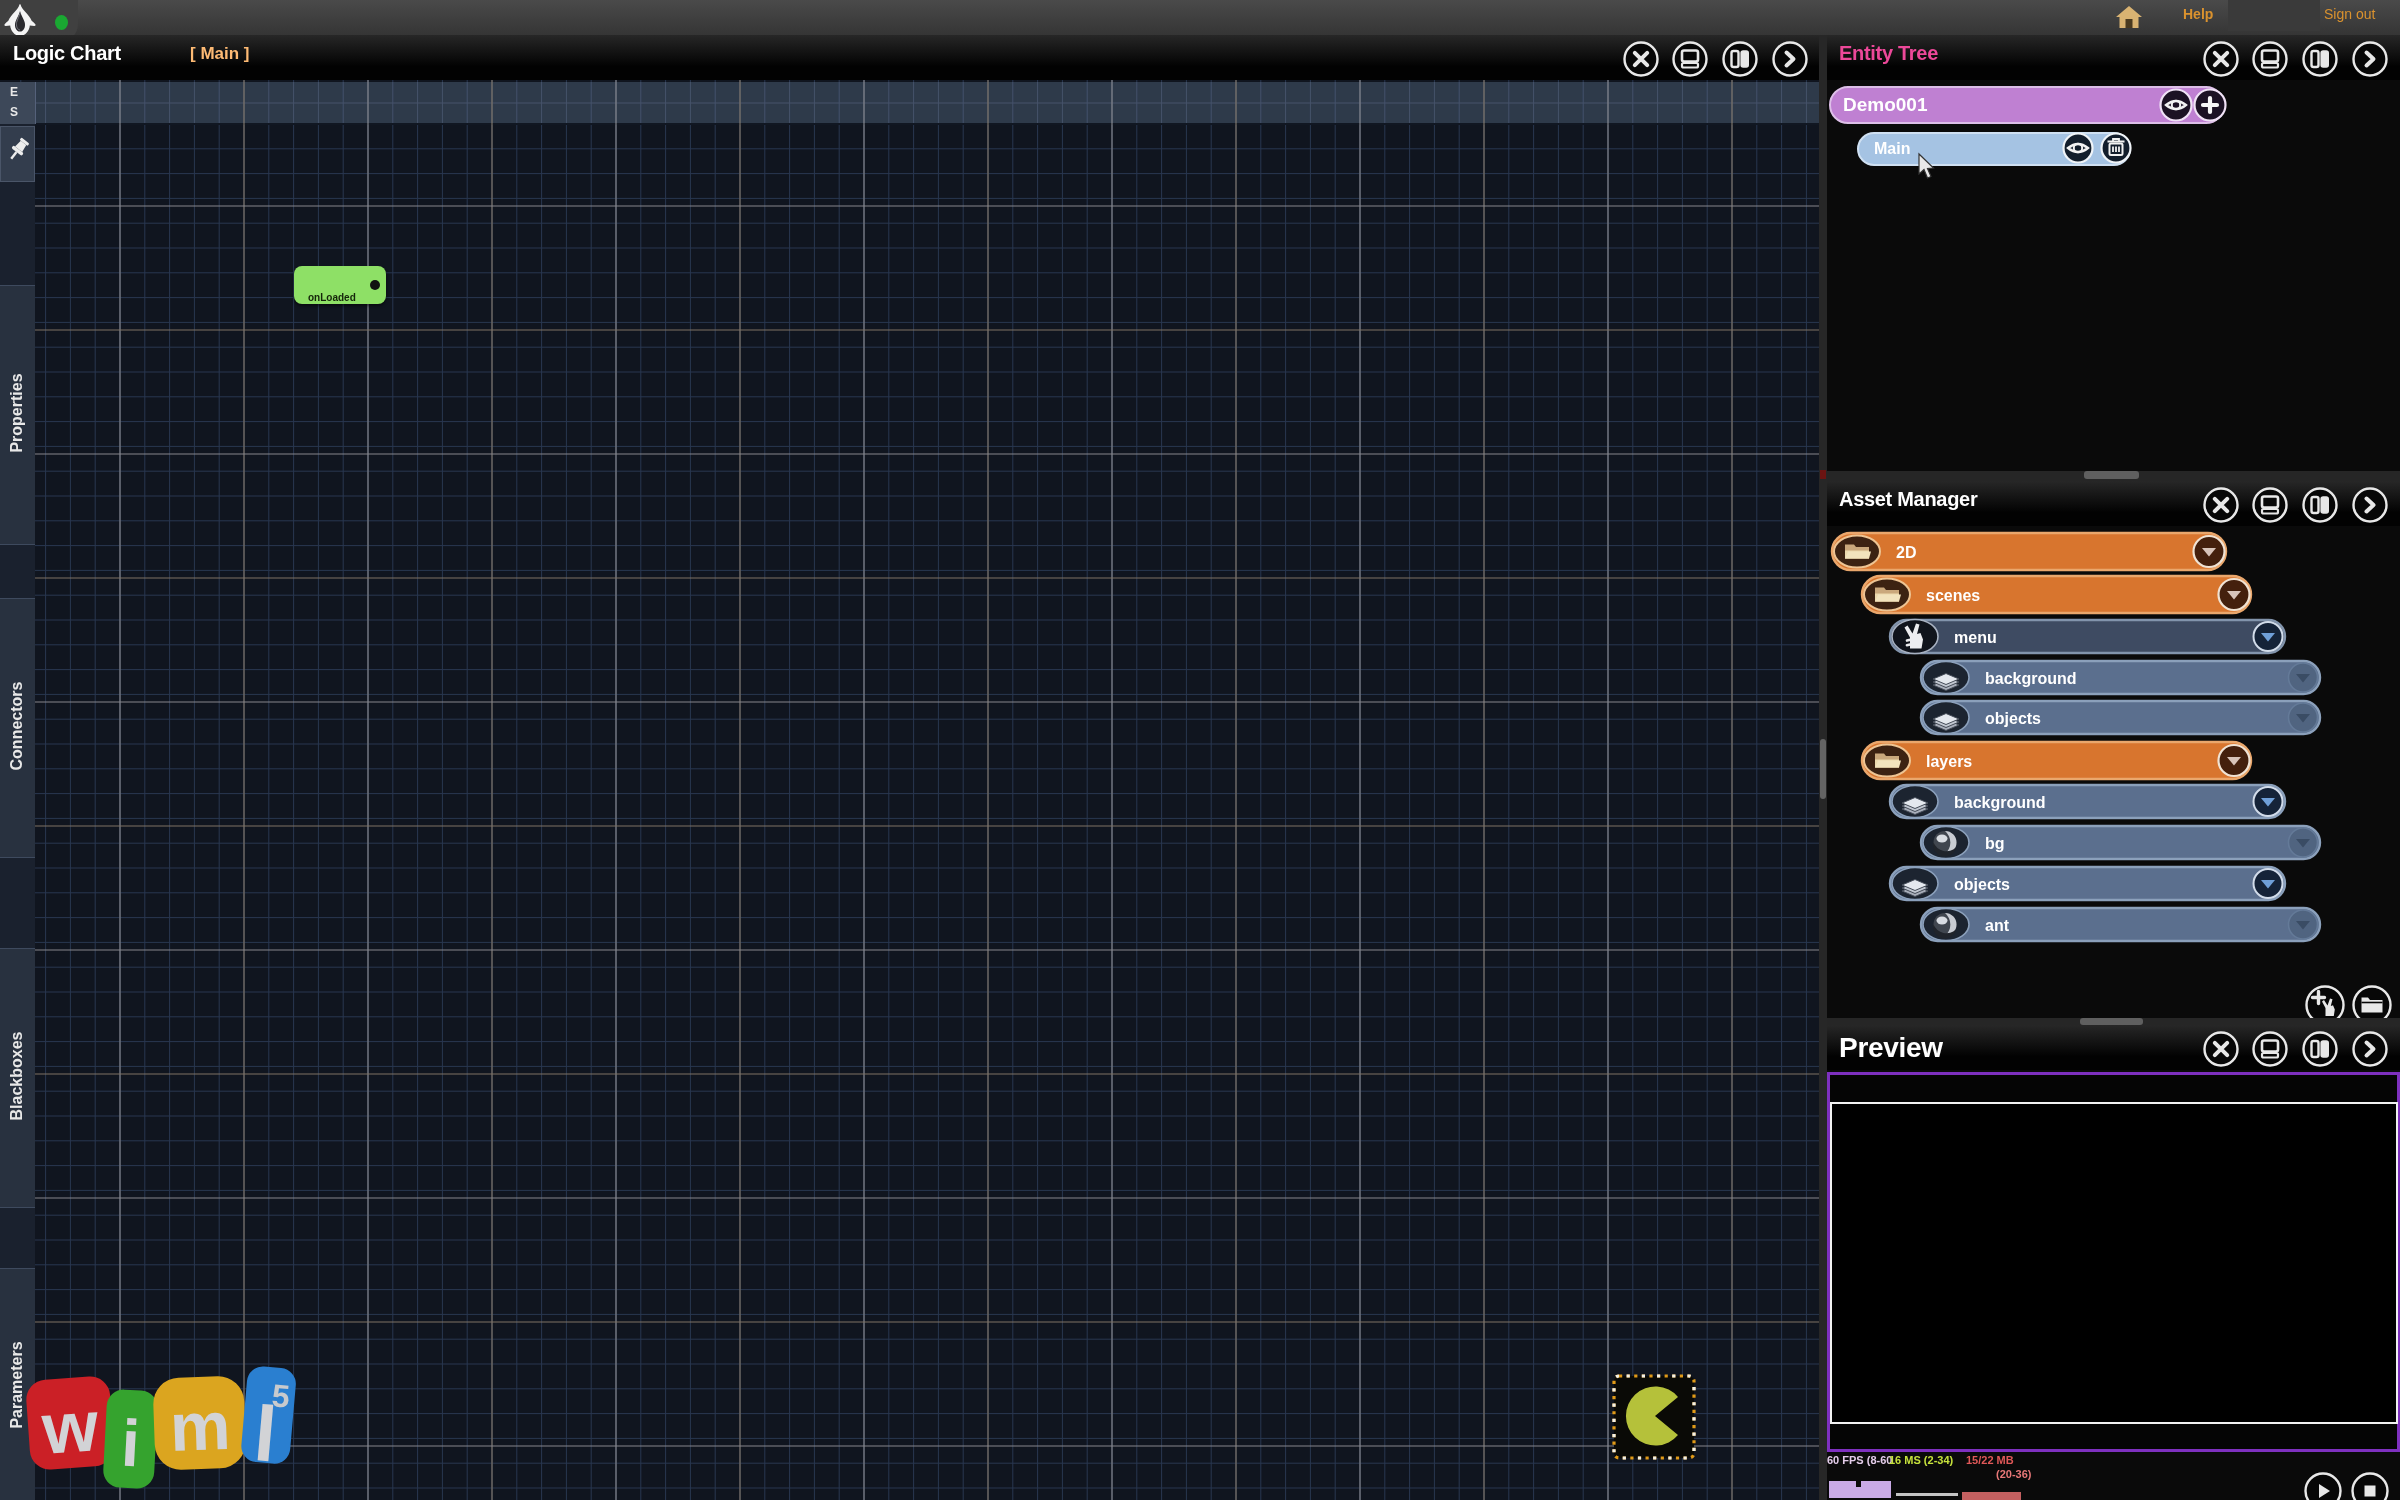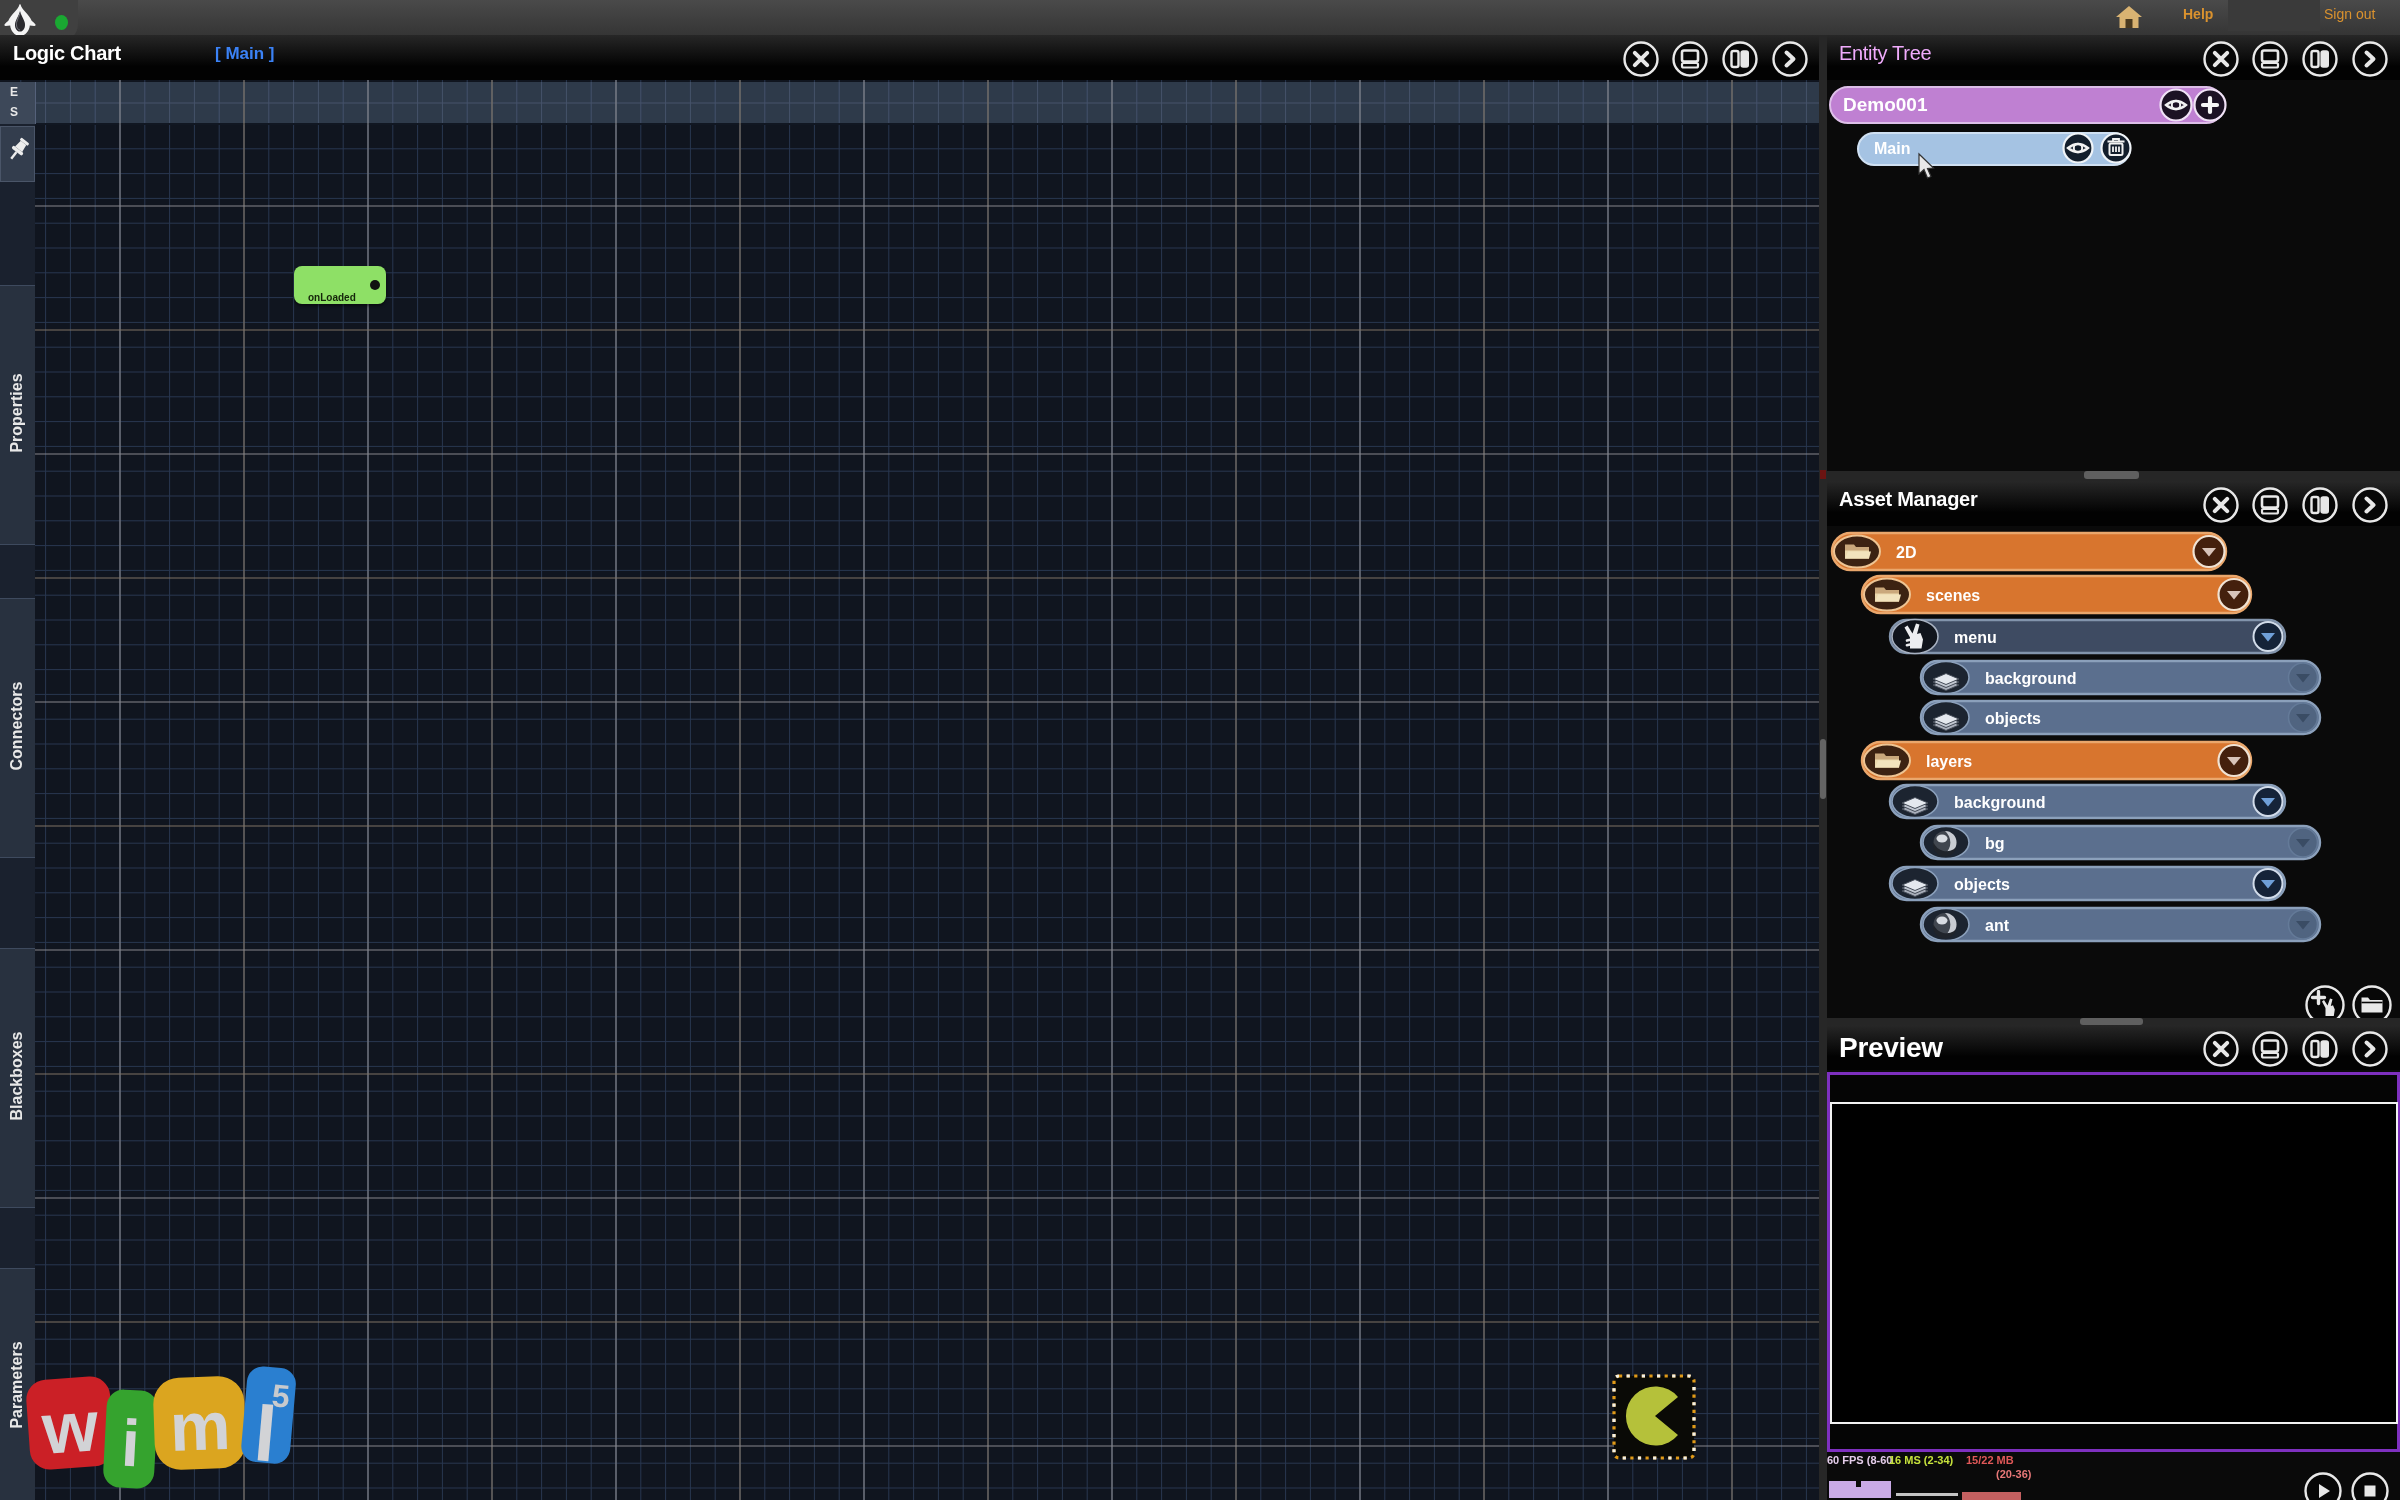--- a/index.html
+++ b/index.html
@@ -11,21 +11,21 @@
   </svg>
 <svg class="abs" style="left:2114px;top:4px;width:30px;height:26px" viewBox="0 0 30 26">
     <path d="M15 2 L28 13 L24.5 13 L24.5 24 L5.5 24 L5.5 13 L2 13 Z" fill="#d9b372"></path>
     <rect x="11.5" y="15" width="7" height="9" fill="#4a3a20"></rect>
   </svg>
 <div class="abs" style="left:2183px;top:6px;color:#da922e;font-weight:bold;font-size:14px;">Help</div>
 <div class="abs" style="left:2235px;top:17px;color:#f2f2f2;font-weight:bold;font-size:20px;letter-spacing:0.5px;margin-top:44px;">pengojs</div>
 <div class="abs" style="left:2324px;top:6px;color:#da922e;font-weight:normal;font-size:14px;">Sign out</div>
 <div class="abs" style="left:0;top:35px;width:1819px;height:45px;background:linear-gradient(#272727,#020202 70%);"></div>
 <div class="abs" style="left:13px;top:42px;color:#fff;font-weight:bold;font-size:20px;letter-spacing:-0.3px;">Logic Chart</div>
-<div class="abs" style="left:215px;top:44px;color:#3b82f6;font-weight:bold;font-size:17px;">[ Main ]</div>
+<div class="abs" style="left:190px;top:44px;color:#fdba74;font-weight:bold;font-size:17px;">[ Main ]</div>
 <svg style="position:absolute;left:1616px;top:35px;width:199px;height:45px" viewBox="0 0 199 45">
     <circle cx="25" cy="24" r="16.5" fill="#070707" stroke="#e8e8e8" stroke-width="2.4"></circle>
     <path d="M18.8 17.8 L31.2 30.2 M31.2 17.8 L18.8 30.2" stroke="#e8e8e8" stroke-width="4" stroke-linecap="round" fill="none"></path>
     <circle cx="74" cy="24" r="16.5" fill="#070707" stroke="#e8e8e8" stroke-width="2.4"></circle>
     <rect x="66" y="15.5" width="16" height="11" rx="2" fill="none" stroke="#e8e8e8" stroke-width="2.6"></rect>
     <rect x="66" y="28" width="16" height="4.5" rx="1.5" fill="none" stroke="#e8e8e8" stroke-width="2.2"></rect>
     <circle cx="124" cy="24" r="16.5" fill="#070707" stroke="#e8e8e8" stroke-width="2.4"></circle>
     <rect x="115.5" y="16" width="7" height="16" rx="2" fill="none" stroke="#e8e8e8" stroke-width="2.4"></rect>
     <rect x="125.2" y="16" width="7" height="16" rx="2" fill="#e8e8e8" stroke="#e8e8e8" stroke-width="1.6"></rect>
     <circle cx="174" cy="24" r="16.5" fill="#070707" stroke="#e8e8e8" stroke-width="2.4"></circle>
@@ -310,21 +310,21 @@
     <rect x="5" y="5" width="80" height="82" rx="5" fill="#0a0a06"></rect>
     <rect x="5" y="5" width="80" height="82" rx="5" fill="none" stroke="#e09a18" stroke-width="3.2" stroke-dasharray="3.2 4.4"></rect>
     <rect x="5" y="5" width="80" height="82" rx="5" fill="none" stroke="#f2f0e8" stroke-width="3.2" stroke-dasharray="3.2 12" stroke-dashoffset="7.6"></rect>
     <path d="M 46 45 L 69 26 A 29.5 29.5 0 1 0 69 64 Z" fill="#b5c13a"></path>
   </svg>
 <div class="abs" style="left:1819px;top:35px;width:8px;height:1465px;background:#272727;"></div>
 <div class="abs" style="left:1820px;top:470px;width:6px;height:9px;background:#6b1412;"></div>
 <div class="abs" style="left:1820px;top:739px;width:6px;height:60px;background:#646464;border-radius:3px;"></div>
 <div class="abs" style="left:1827px;top:35px;width:573px;height:436px;background:#0a0a0a;"></div>
 <div class="abs" style="left:1827px;top:35px;width:573px;height:45px;background:linear-gradient(#272727,#020202 70%);"></div>
-<div class="abs" style="left:1839px;top:42px;color:#f0abfc;font-weight:normal;font-size:20px;letter-spacing:-0.3px;text-align:center;">Entity Tree</div>
+<div class="abs" style="left:1839px;top:42px;color:#ec4899;font-weight:bold;font-size:20px;letter-spacing:-0.3px;text-align:center;">Entity Tree</div>
 <svg style="position:absolute;left:2196px;top:35px;width:199px;height:45px" viewBox="0 0 199 45">
     <circle cx="25" cy="24" r="16.5" fill="#070707" stroke="#e8e8e8" stroke-width="2.4"></circle>
     <path d="M18.8 17.8 L31.2 30.2 M31.2 17.8 L18.8 30.2" stroke="#e8e8e8" stroke-width="4" stroke-linecap="round" fill="none"></path>
     <circle cx="74" cy="24" r="16.5" fill="#070707" stroke="#e8e8e8" stroke-width="2.4"></circle>
     <rect x="66" y="15.5" width="16" height="11" rx="2" fill="none" stroke="#e8e8e8" stroke-width="2.6"></rect>
     <rect x="66" y="28" width="16" height="4.5" rx="1.5" fill="none" stroke="#e8e8e8" stroke-width="2.2"></rect>
     <circle cx="124" cy="24" r="16.5" fill="#070707" stroke="#e8e8e8" stroke-width="2.4"></circle>
     <rect x="115.5" y="16" width="7" height="16" rx="2" fill="none" stroke="#e8e8e8" stroke-width="2.4"></rect>
     <rect x="125.2" y="16" width="7" height="16" rx="2" fill="#e8e8e8" stroke="#e8e8e8" stroke-width="1.6"></rect>
     <circle cx="174" cy="24" r="16.5" fill="#070707" stroke="#e8e8e8" stroke-width="2.4"></circle>

